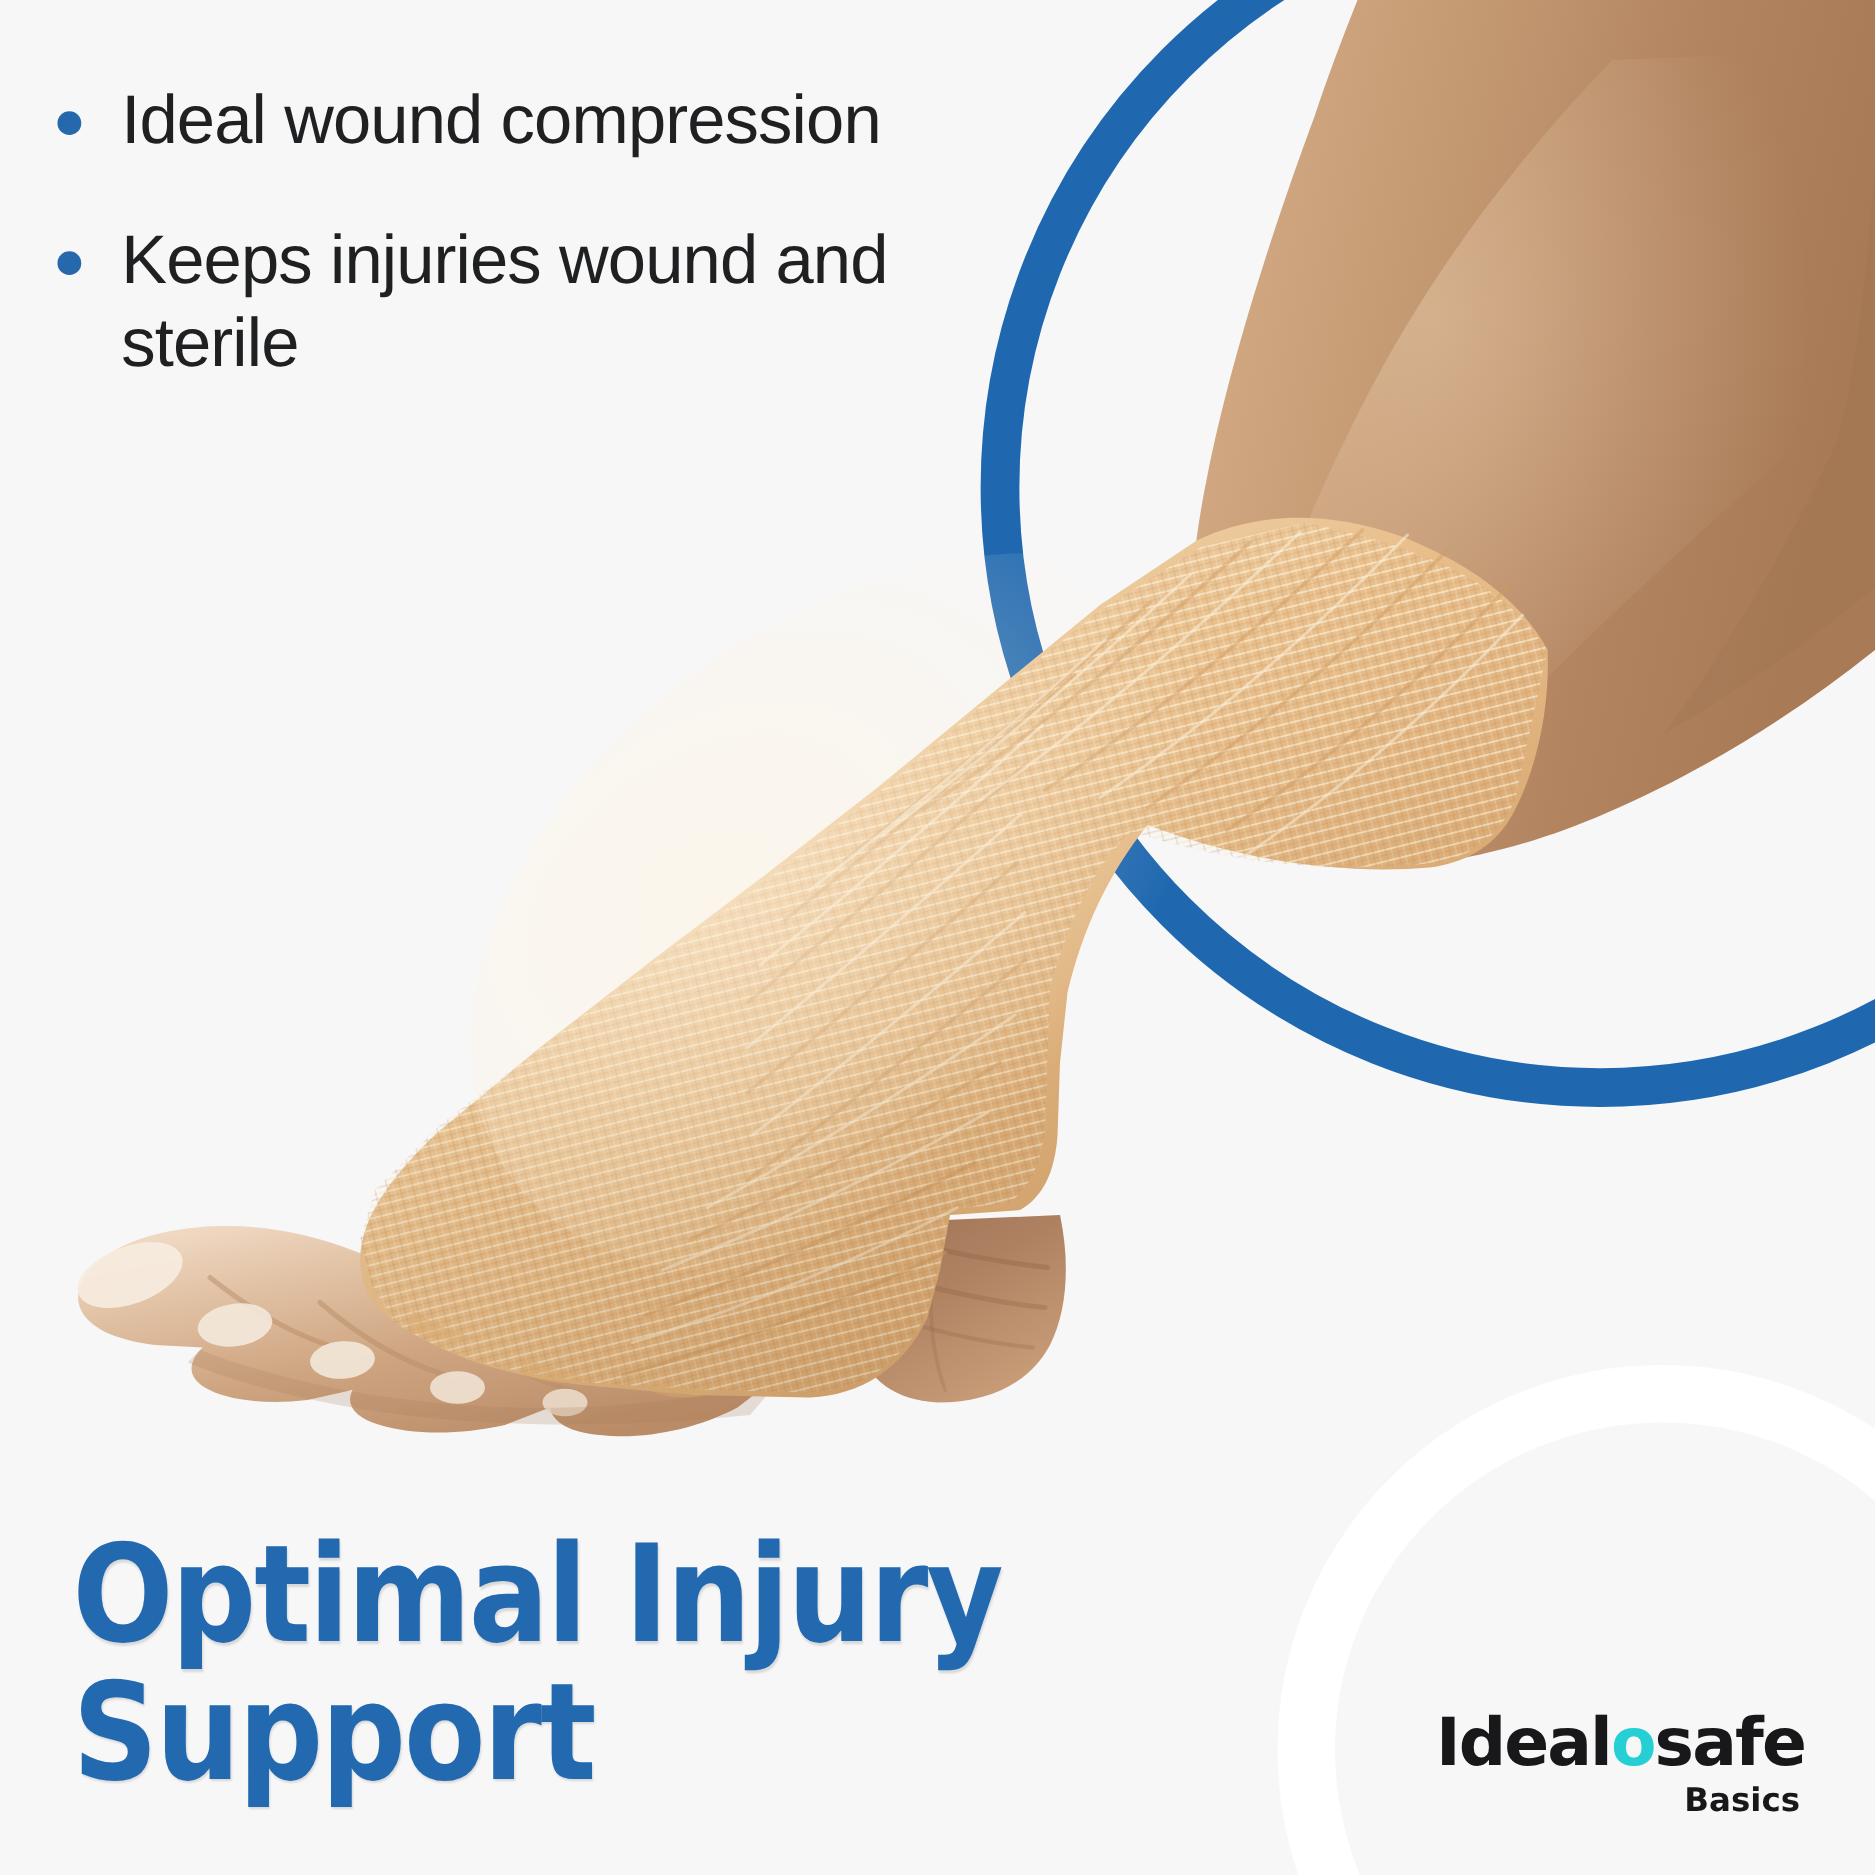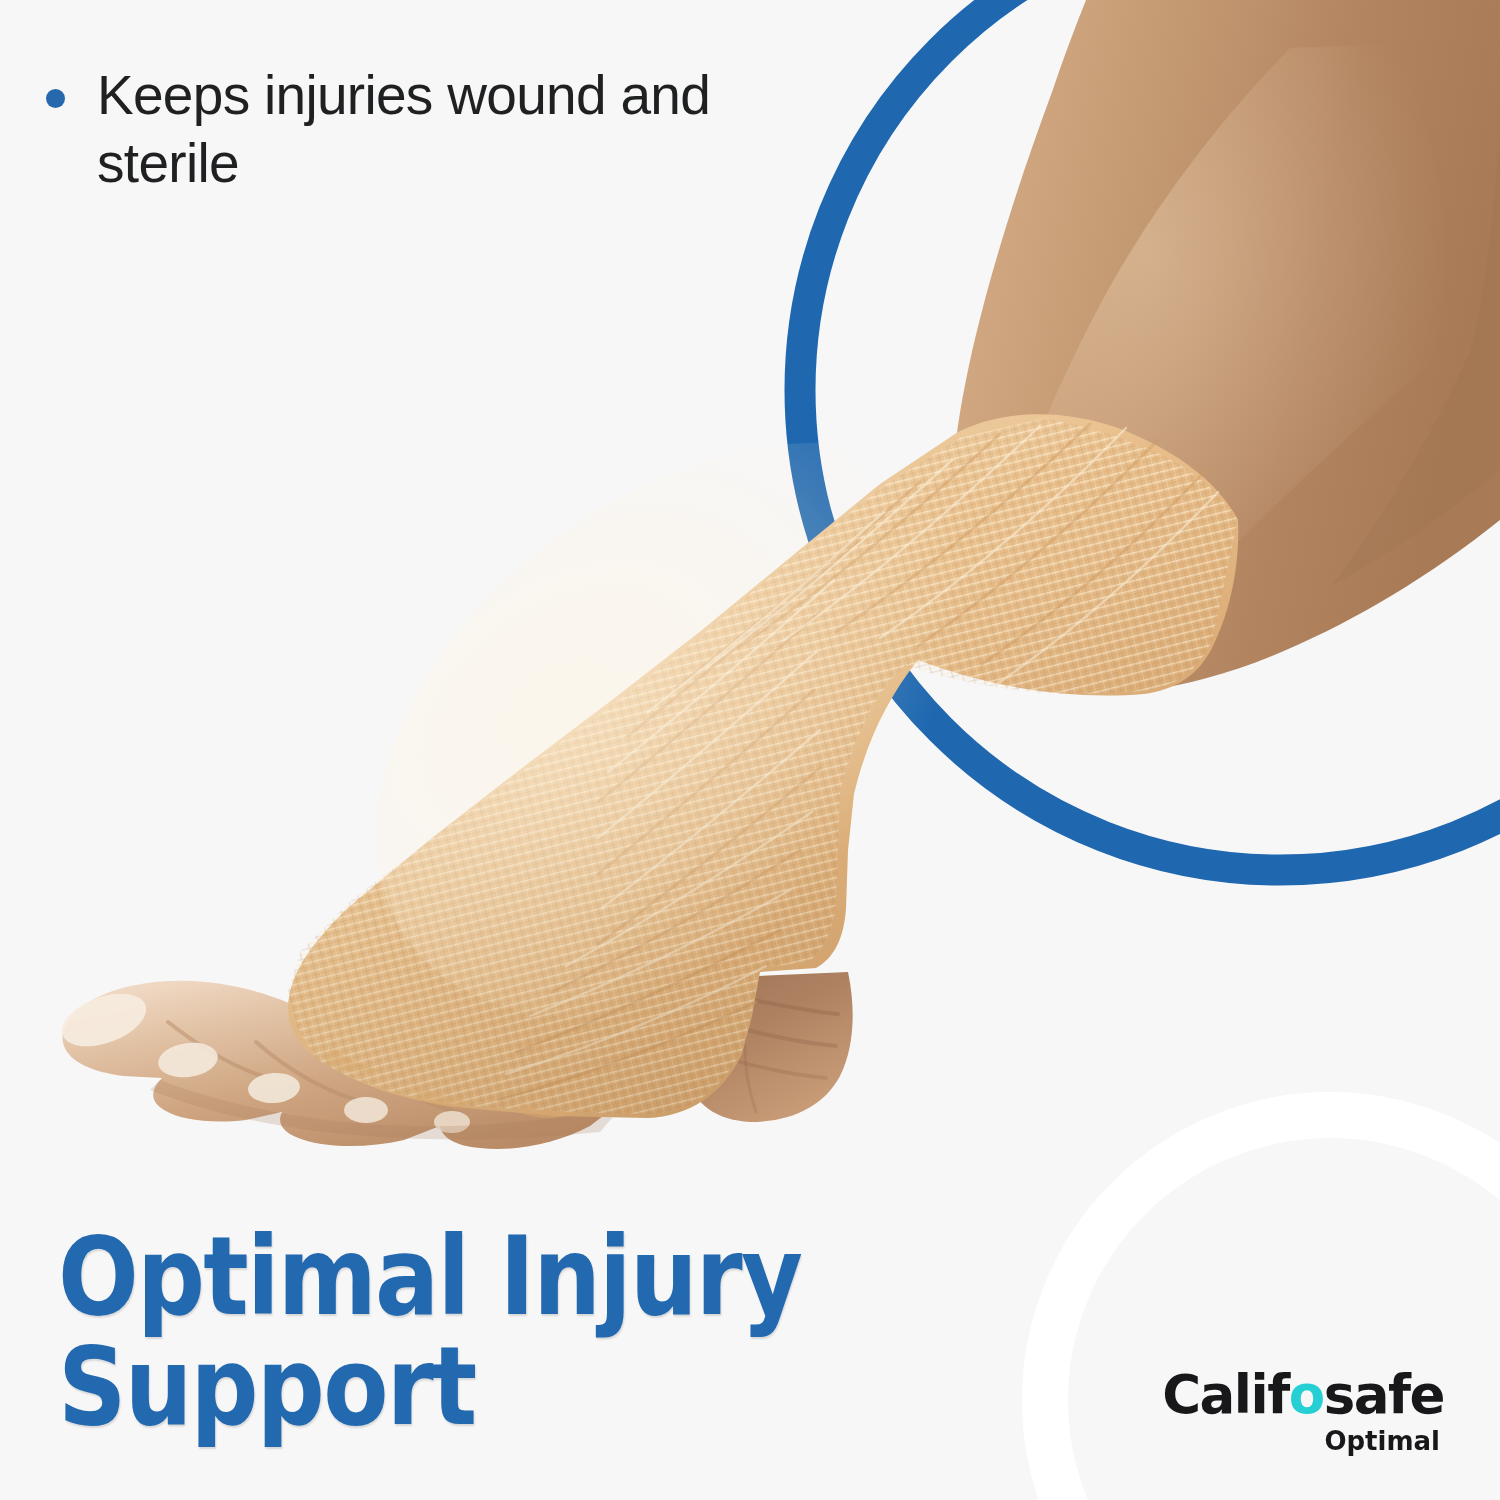--- a/index.html
+++ b/index.html
@@ -411,27 +411,31 @@
         <path d="M 330,1048 q 24,16 50,22 q -28,6 -54,-6 z"></path>
         <path d="M 420,1086 q 26,12 54,16 q -30,10 -58,-4 z"></path>
         <path d="M 520,1104 q 28,8 58,8 q -30,12 -60,0 z"></path>
       </g>
     </g>
   </svg>
 
   <div class="bullets">
     <div class="bullet-row">
       <span class="bullet-dot"></span>
+      <span class="bullet-text">Ideal wound compression</span>
+    </div>
+    <div class="bullet-row">
+      <span class="bullet-dot"></span>
       <span class="bullet-text">Keeps injuries wound and sterile</span>
     </div>
   </div>
 
   <div class="headline">
     <span class="headline-line">Optimal Injury</span>
     <span class="headline-line">Support</span>
   </div>
 
   <div class="logo">
-    <span class="logo-word"><span>Calif</span><span class="teal-o">o</span><span>safe</span></span>
-    <span class="logo-sub">Optimal</span>
+    <span class="logo-word"><span>Ideal</span><span class="teal-o">o</span><span>safe</span></span>
+    <span class="logo-sub">Basics</span>
   </div>
 
 </div>
 
 </body></html>

